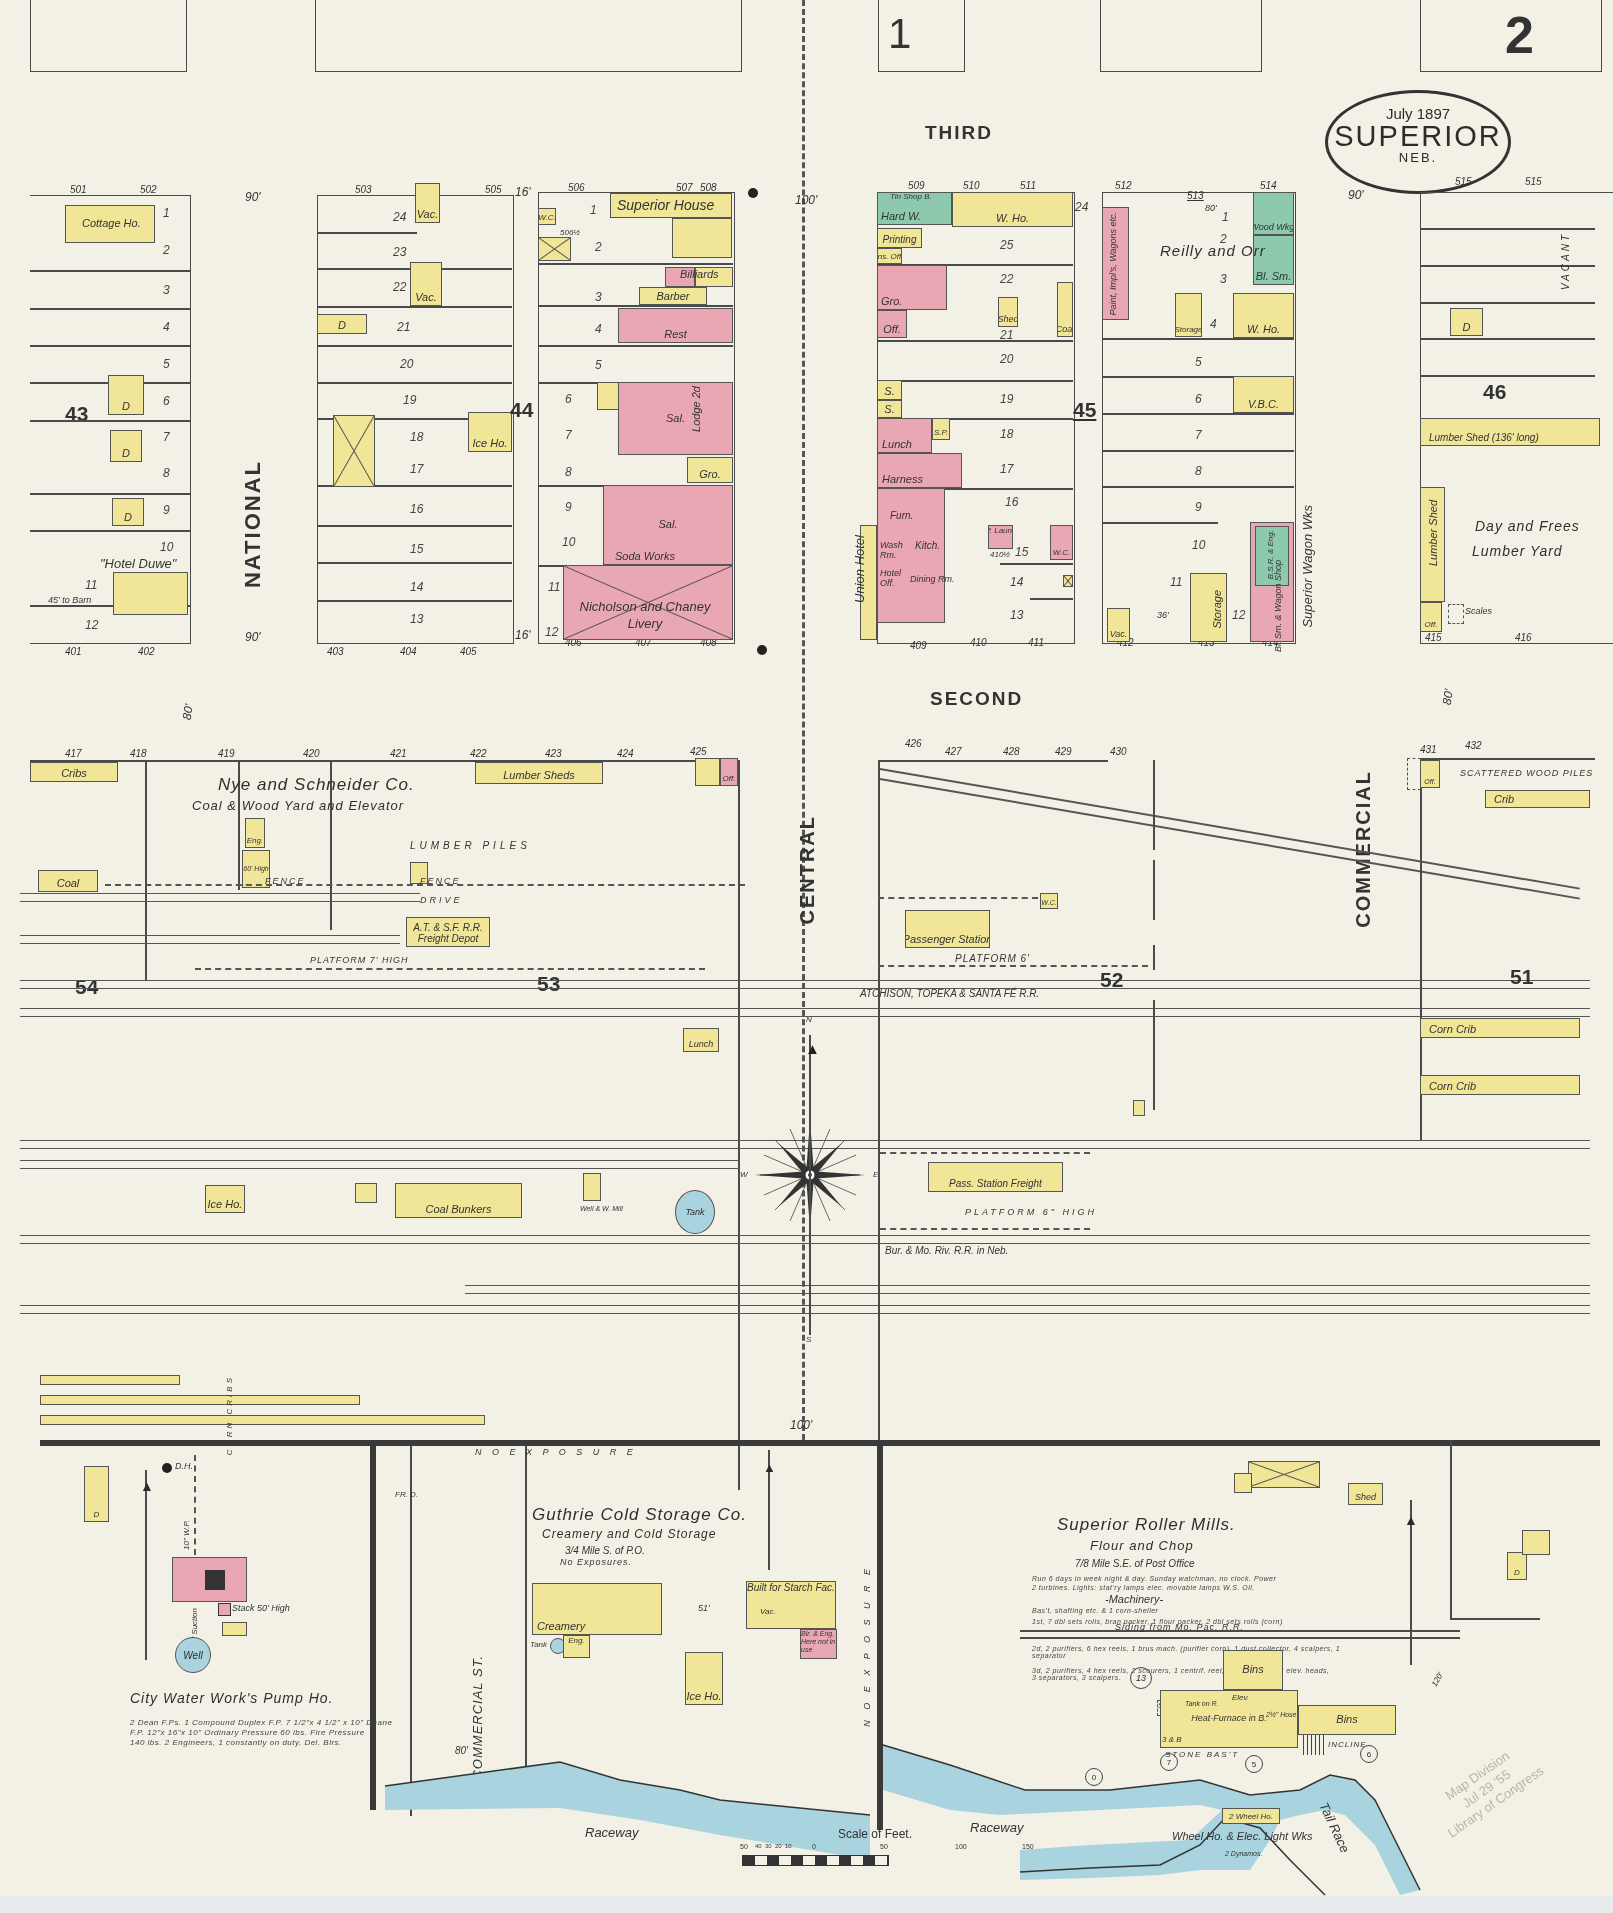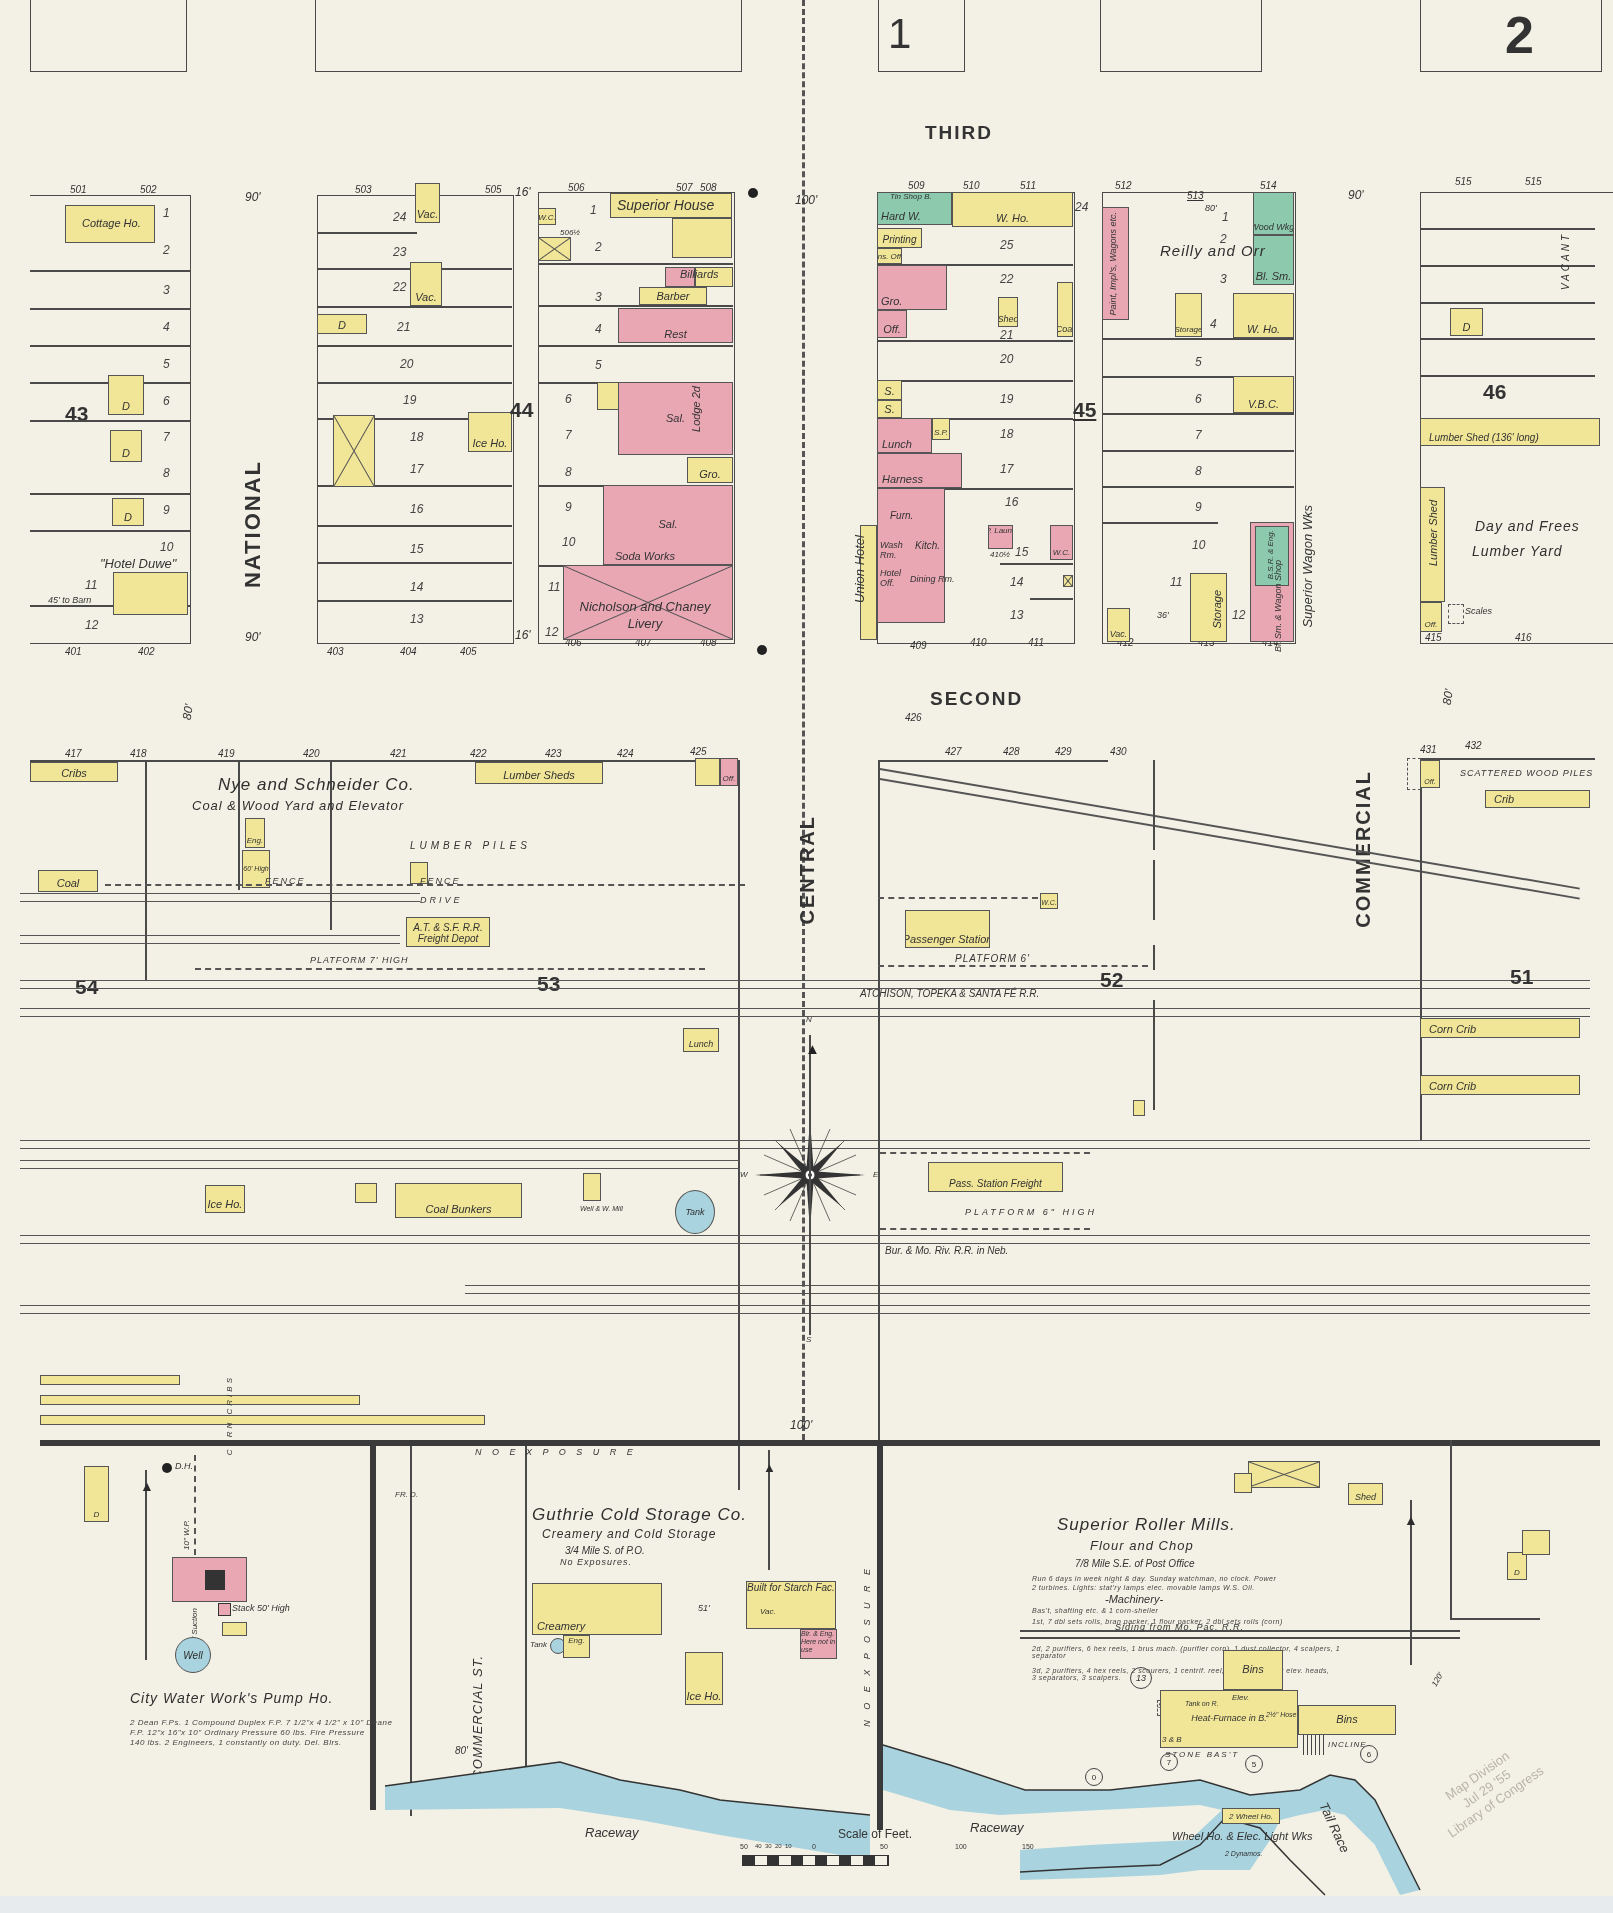--- a/index.html
+++ b/index.html
@@ -38,20 +38,25 @@
 <div id="map">
 
   <div class="block" style="left:30px;top:-2px;width:155px;height:72px;"></div>
   <div class="block" style="left:315px;top:-2px;width:425px;height:72px;"></div>
   <div class="block" style="left:878px;top:-2px;width:85px;height:72px;"></div>
   <div class="block" style="left:1100px;top:-2px;width:160px;height:72px;"></div>
   <div class="block" style="left:1420px;top:-2px;width:180px;height:72px;"></div>
   <div class="abs" style="left:888px;top:10px;font-size:42px;color:#333;">1</div>
   <div class="abs" style="left:1505px;top:5px;font-size:52px;font-weight:bold;color:#333;">2</div>
 
+  <div class="abs" style="left:1325px;top:90px;width:180px;height:98px;border:3px solid #333;border-radius:50%;text-align:center;">
+    <div style="font-size:15px;margin-top:12px;">July 1897</div>
+    <div style="font-size:29px;letter-spacing:2px;line-height:28px;">SUPERIOR</div>
+    <div style="font-size:13px;letter-spacing:2px;">NEB.</div>
+  </div>
 
   <div class="dash-v" style="left:802px;top:0;height:1440px;border-left-width:3px;"></div>
 
   <div class="street" style="left:925px;top:122px;">THIRD</div>
   <div class="street" style="left:930px;top:688px;">SECOND</div>
   <div class="street vert" style="left:240px;top:460px;font-size:22px;">NATIONAL</div>
   <div class="street vert" style="left:796px;top:815px;font-size:20px;">CENTRAL</div>
   <div class="street vert" style="left:1352px;top:770px;font-size:20px;">COMMERCIAL</div>
 
   <div class="lbl" style="left:245px;top:190px;">90'</div>
@@ -383,21 +388,21 @@
   <div class="hl" style="left:1420px;top:758px;width:175px;"></div>
   <div class="lbl" style="left:65px;top:748px;font-size:10px;">417</div>
   <div class="lbl" style="left:130px;top:748px;font-size:10px;">418</div>
   <div class="lbl" style="left:218px;top:748px;font-size:10px;">419</div>
   <div class="lbl" style="left:303px;top:748px;font-size:10px;">420</div>
   <div class="lbl" style="left:390px;top:748px;font-size:10px;">421</div>
   <div class="lbl" style="left:470px;top:748px;font-size:10px;">422</div>
   <div class="lbl" style="left:545px;top:748px;font-size:10px;">423</div>
   <div class="lbl" style="left:617px;top:748px;font-size:10px;">424</div>
   <div class="lbl" style="left:690px;top:746px;font-size:10px;">425</div>
-  <div class="lbl" style="left:905px;top:712px;font-size:10px;">426</div>
+  <div class="lbl" style="left:905px;top:738px;font-size:10px;">426</div>
   <div class="lbl" style="left:945px;top:746px;font-size:10px;">427</div>
   <div class="lbl" style="left:1003px;top:746px;font-size:10px;">428</div>
   <div class="lbl" style="left:1055px;top:746px;font-size:10px;">429</div>
   <div class="lbl" style="left:1110px;top:746px;font-size:10px;">430</div>
   <div class="lbl" style="left:1420px;top:744px;font-size:10px;">431</div>
   <div class="lbl" style="left:1465px;top:740px;font-size:10px;">432</div>
 
   <div class="bld" style="left:30px;top:762px;width:88px;height:20px;">
       <span>Cribs</span>
     </div>

